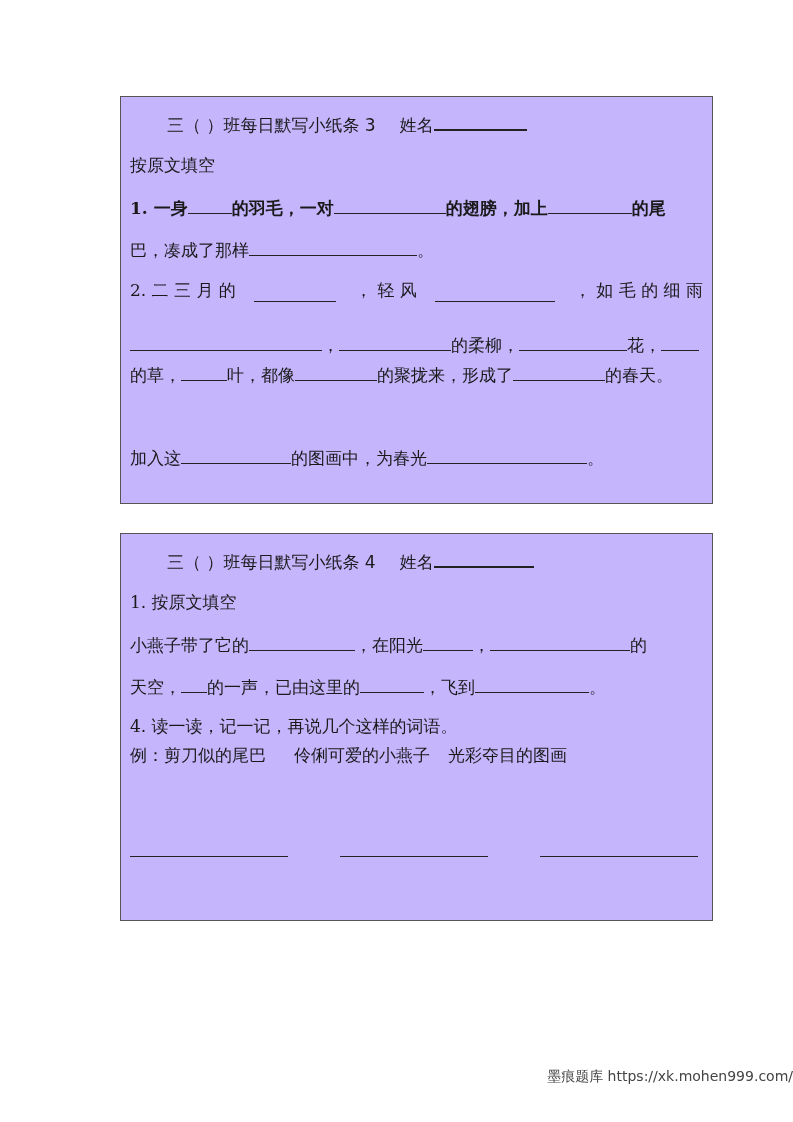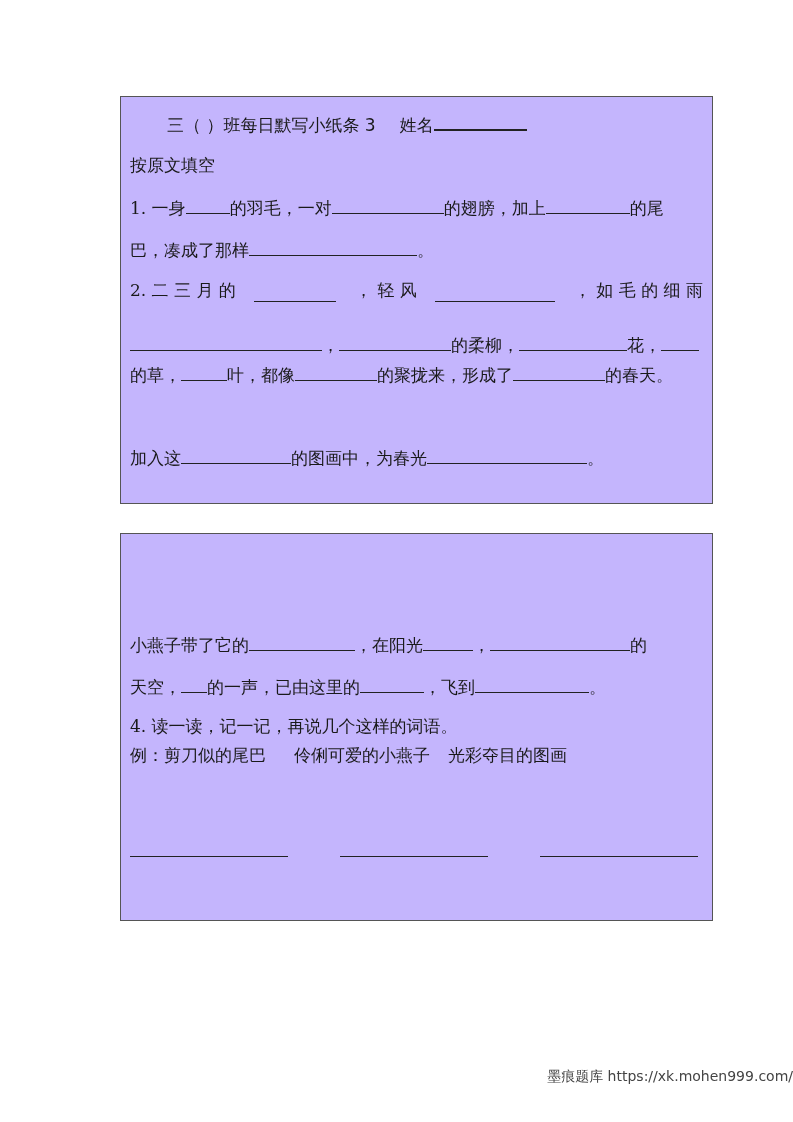--- a/index.html
+++ b/index.html
@@ -24,21 +24,21 @@
 </style>
 </head>
 <body>
 
 <div id="card1" class="card">
   <div class="line title" style="top:14px;">
     <span class="hdr">三（ ）班每日默写小纸条 3</span><span class="namelbl">姓名</span><span class="blank namebl" style="width:93px;"></span>
   </div>
   <div class="line" style="top:56px;">按原文填空</div>
 
-  <div class="line" style="top:98px;">
+  <div class="line" style="top:98px;font-weight:bold;">
     <span>1. 一身</span><span class="blank" style="width:44px;"></span><span>的羽毛，一对</span><span class="blank" style="width:112px;"></span><span>的翅膀，加上</span><span class="blank" style="width:84px;"></span><span>的尾</span>
   </div>
   <div class="line" style="top:140px;">
     <span>巴，凑成了那样</span><span class="blank" style="width:168px;"></span><span>。</span>
   </div>
 
   <div class="line just" style="top:181px;">
 
     <span>2. 二 三 月 的</span>
       <span class="blank" style="width:82px;"></span>
@@ -52,20 +52,24 @@
   <div class="line" style="top:265px;">
     <span>的草，</span><span class="blank" style="width:46px;"></span><span>叶，都像</span><span class="blank" style="width:82px;"></span><span>的聚拢来，形成了</span><span class="blank" style="width:92px;"></span><span>的春天。</span>
   </div>
 
   <div class="line" style="top:348px;">
     <span>加入这</span><span class="blank" style="width:110px;"></span><span>的图画中，为春光</span><span class="blank" style="width:160px;"></span><span>。</span>
   </div>
 </div>
 
 <div id="card2" class="card">
+  <div class="line title" style="top:14px;">
+    <span class="hdr">三（  ）班每日默写小纸条 4</span><span class="namelbl">姓名</span><span class="blank namebl" style="width:100px;"></span>
+  </div>
+  <div class="line" style="top:56px;">1. 按原文填空</div>
   <div class="line" style="top:98px;">
     <span>小燕子带了它的</span><span class="blank" style="width:106px;"></span><span>，在阳光</span><span class="blank" style="width:50px;"></span><span>，</span><span class="blank" style="width:140px;"></span><span>的</span>
   </div>
   <div class="line" style="top:140px;">
     <span>天空，</span><span class="blank" style="width:26px;"></span><span>的一声，已由这里的</span><span class="blank" style="width:64px;"></span><span>，飞到</span><span class="blank" style="width:114px;"></span><span>。</span>
   </div>
   <div class="line" style="top:180px;">4. 读一读，记一记，再说几个这样的词语。</div>
   <div class="line" style="top:209px;">
     <span>例：</span><span>剪刀似的尾巴</span><span class="sp"></span><span>伶俐可爱的小燕子</span><span class="sp" style="width:18px;"></span><span>光彩夺目的图画</span>
   </div>

